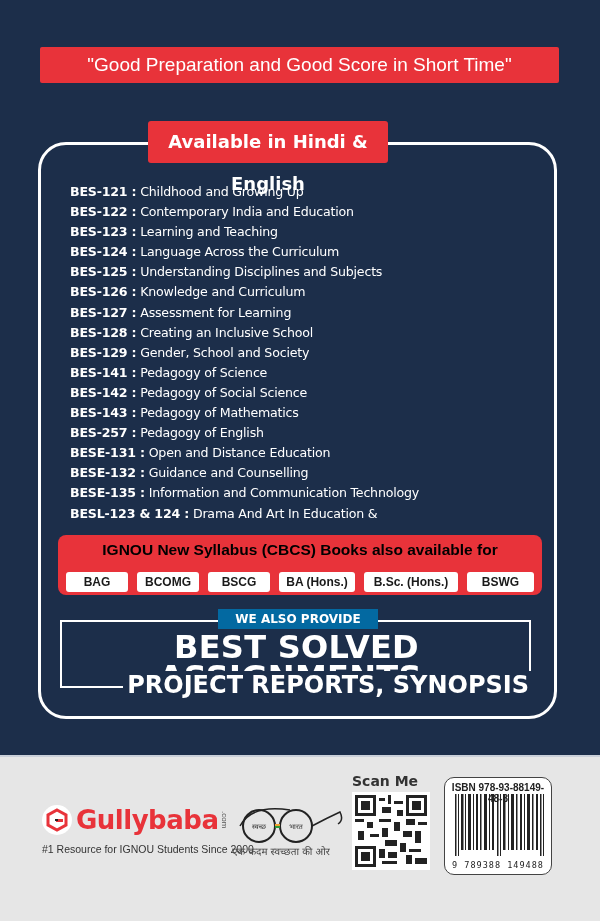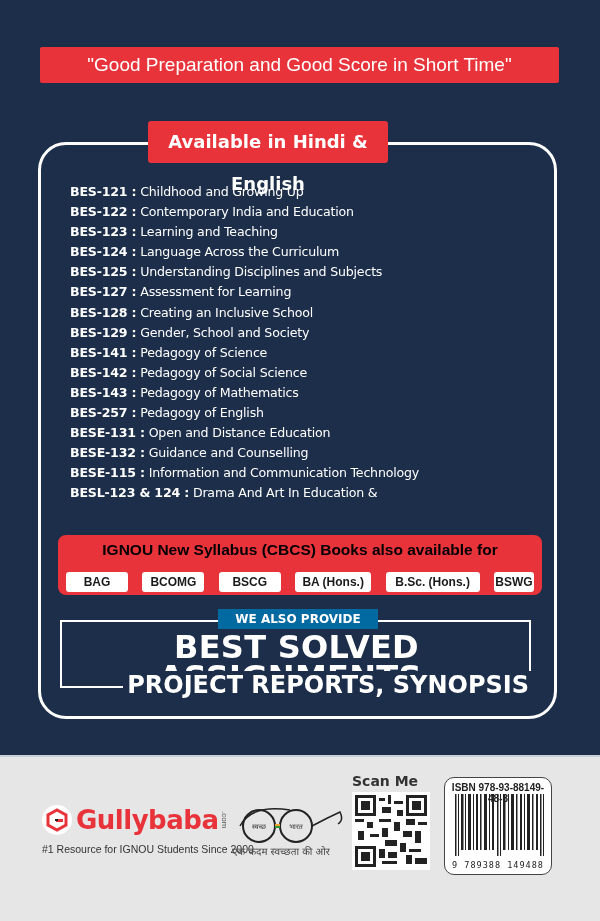--- a/index.html
+++ b/index.html
@@ -45,42 +45,43 @@
 
 <div class="main-box"></div>
 <div class="avail-badge">Available in Hindi &amp; English</div>
 
 <ul class="course-list">
   <li><span class="course-code">BES-121 :</span> <span>Childhood and Growing Up</span></li>
   <li><span class="course-code">BES-122 :</span> <span>Contemporary India and Education</span></li>
   <li><span class="course-code">BES-123 :</span> <span>Learning and Teaching</span></li>
   <li><span class="course-code">BES-124 :</span> <span>Language Across the Curriculum</span></li>
   <li><span class="course-code">BES-125 :</span> <span>Understanding Disciplines and Subjects</span></li>
+  <li><span class="course-code">BES-126 :</span> <span>Knowledge and Curriculum</span></li>
   <li><span class="course-code">BES-127 :</span> <span>Assessment for Learning</span></li>
   <li><span class="course-code">BES-128 :</span> <span>Creating an Inclusive School</span></li>
   <li><span class="course-code">BES-129 :</span> <span>Gender, School and Society</span></li>
   <li><span class="course-code">BES-141 :</span> <span>Pedagogy of Science</span></li>
   <li><span class="course-code">BES-142 :</span> <span>Pedagogy of Social Science</span></li>
   <li><span class="course-code">BES-143 :</span> <span>Pedagogy of Mathematics</span></li>
   <li><span class="course-code">BES-257 :</span> <span>Pedagogy of English</span></li>
   <li><span class="course-code">BESE-131 :</span> <span>Open and Distance Education</span></li>
   <li><span class="course-code">BESE-132 :</span> <span>Guidance and Counselling</span></li>
-  <li><span class="course-code">BESE-115 :</span> <span>Information and Communication Technology</span></li>
+  <li><span class="course-code">BESE-135 :</span> <span>Information and Communication Technology</span></li>
   <li><span class="course-code">BESL-123 &amp; 124 :</span> <span>Drama And Art In Education &amp;</span></li>
 </ul>
 
 <div class="cbcs-panel">
   <div class="cbcs-title">IGNOU New Syllabus (CBCS) Books also available for</div>
   <div class="chips">
     <div class="chip" style="width:62px">BAG</div>
     <div class="chip" style="width:62px">BCOMG</div>
     <div class="chip" style="width:62px">BSCG</div>
     <div class="chip" style="width:76px">BA (Hons.)</div>
     <div class="chip" style="width:94px">B.Sc. (Hons.)</div>
-    <div class="chip" style="width:40px">BSWG</div>
+    <div class="chip" style="width:67px">BSWG</div>
   </div>
 </div>
 
 <div class="provide-frame"></div>
 <div class="provide-bottom-rule"></div>
 <div class="provide-label">WE ALSO PROVIDE</div>
 <div class="provide-line1">BEST SOLVED ASSIGNMENTS,</div>
 <div class="provide-line2"><span>PROJECT REPORTS, SYNOPSIS</span></div>
 
 <div class="bottom-band"></div>

